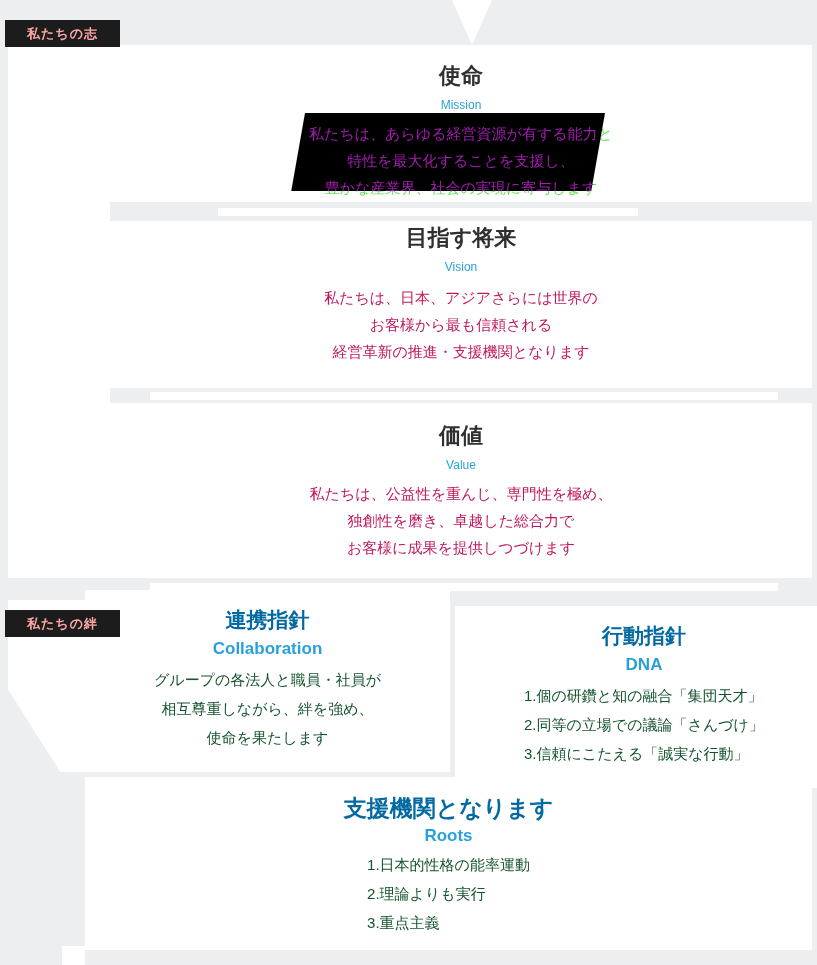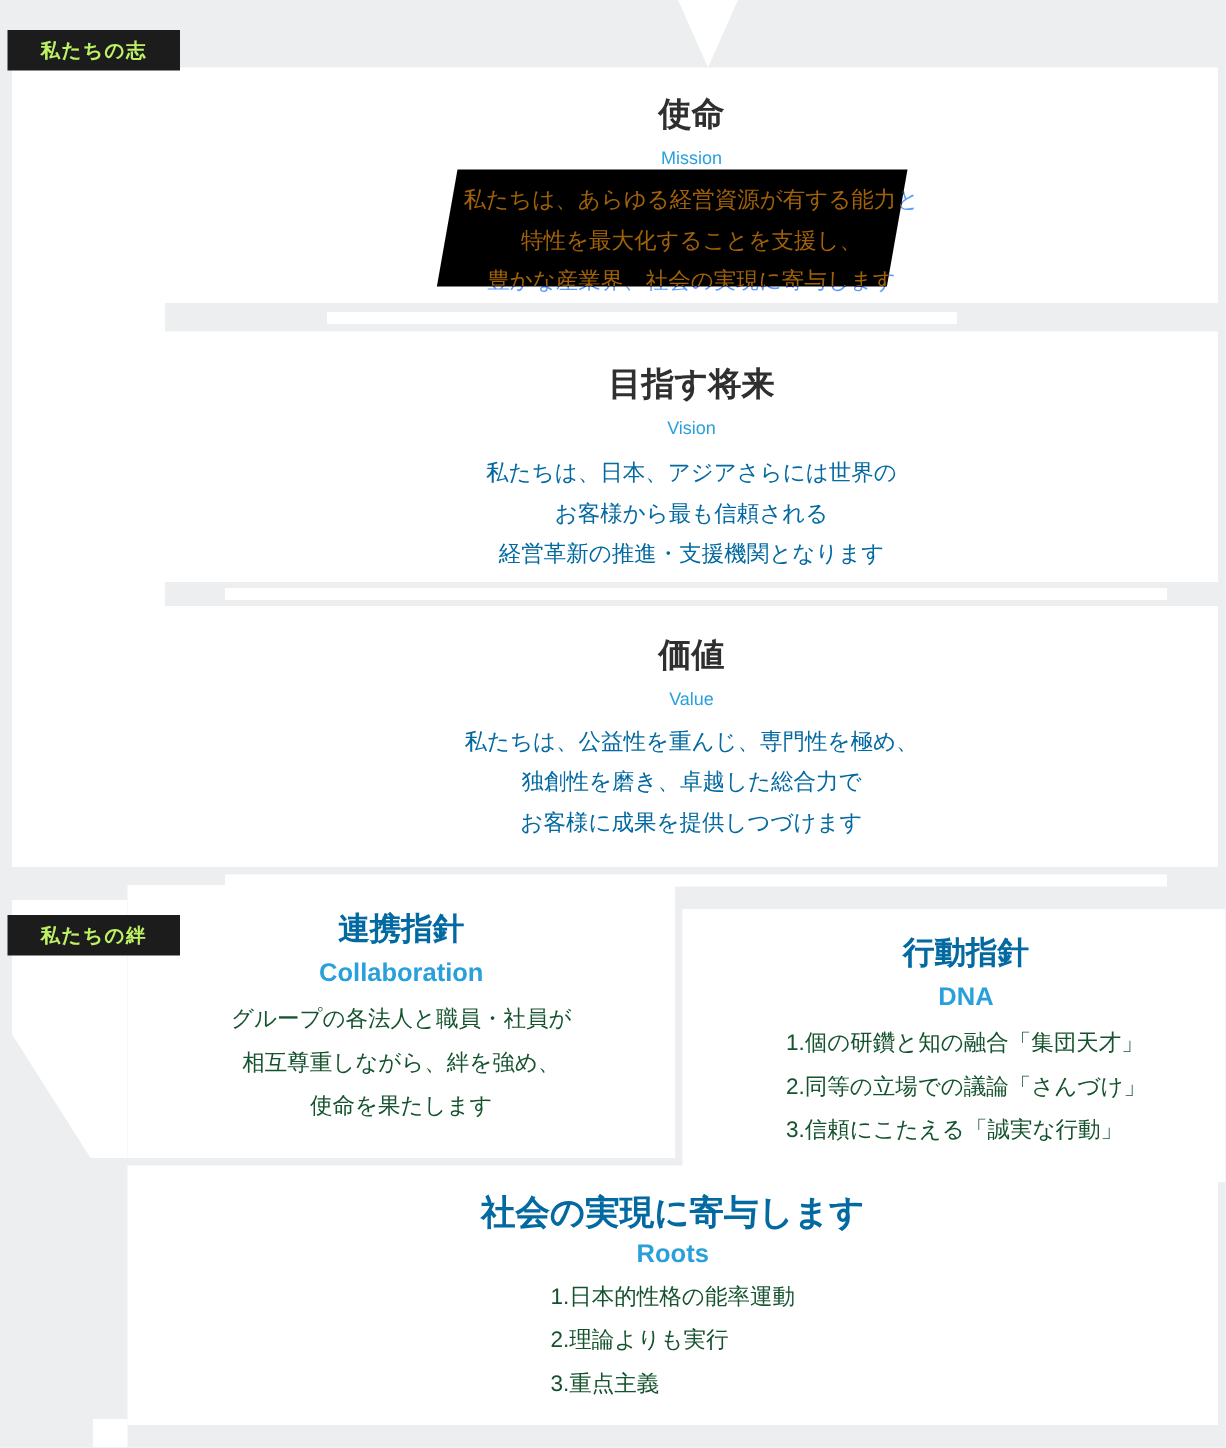--- a/index.html
+++ b/index.html
@@ -22,21 +22,21 @@
     width: 0; height: 0;
     border-left: 20px solid transparent;
     border-right: 20px solid transparent;
     border-top: 45px solid #ffffff;
   }
   .badge {
     position: absolute;
     width: 115px; height: 27px;
     line-height: 27px;
     background: #1c1c1c;
-    color: #bef264;
+    color: #fca5a5;
     font-size: 13px;
     font-weight: 700;
     text-align: center;
     letter-spacing: 1px;
     z-index: 5;
   }
   .badge-g1 { left: 5px; top: 20px; }
   .badge-g2 { left: 5px; top: 610px; }
 
   .g1-rail {
@@ -48,21 +48,21 @@
   .g1-panel {
     position: absolute;
     left: 110px; top: 45px;
     width: 702px; height: 533px;
     background: #ffffff;
     display: flex;
     flex-direction: column;
   }
   .sec { position: relative; text-align: center; }
   .sec-mission { height: 160px; padding-top: 14px; box-sizing: border-box; }
-  .sec-vision  { height: 170px; padding-top: 18px; box-sizing: border-box; }
+  .sec-vision  { height: 170px; box-sizing: border-box; }
   .sec-value   { height: 178px; padding-top: 16px; box-sizing: border-box; }
   .sec-title {
     margin: 0;
     font-size: 22px;
     line-height: 34px;
     font-weight: 700;
     color: #2f2f2f;
     position: relative; z-index: 1;
   }
   .sec-sub {
@@ -70,37 +70,37 @@
     font-size: 12px;
     line-height: 17px;
     font-weight: 400;
     color: #29a0dc;
     position: relative; z-index: 1;
   }
   .sec-text {
     margin-top: 6px;
     font-size: 15px;
     line-height: 27px;
-    color: #0369a1;
+    color: #be185d;
   }
   .sec-vision .sec-text { margin-top: 8px; }
   
   .black-skew {
     position: absolute;
     left: 195px; top: 68px;
     width: 300px; height: 78px;
     background: #000000;
     transform: skewX(-10deg);
     transform-origin: top left;
     z-index: 0;
   }
   .blend {
     position: relative;
     z-index: 1;
-    color: #a16207;
+    color: #a21caf;
     mix-blend-mode: difference;
   }
   .divider {
     background: #eceef0;
     overflow: hidden;
   }
   .divider-1 { height: 20px; }
   .divider-2 { height: 16px; }
   .divider-bar { background: #ffffff; height: 8px; }
   .divider-1 .divider-bar { margin: 6px 0 0 108px; width: 420px; }
@@ -237,21 +237,21 @@
     <div class="card-text">
       <div class="list-block">
         <div>1.個の研鑽と知の融合「集団天才」</div>
         <div>2.同等の立場での議論「さんづけ」</div>
         <div>3.信頼にこたえる「誠実な行動」</div>
       </div>
     </div>
   </div>
 
   <div class="card card-roots">
-    <h2 class="card-title">社会の実現に寄与します</h2>
+    <h2 class="card-title">支援機関となります</h2>
     <div class="card-sub">Roots</div>
     <div class="card-text">
       <div class="list-block">
         <div>1.日本的性格の能率運動</div>
         <div>2.理論よりも実行</div>
         <div>3.重点主義</div>
       </div>
     </div>
   </div>
 

